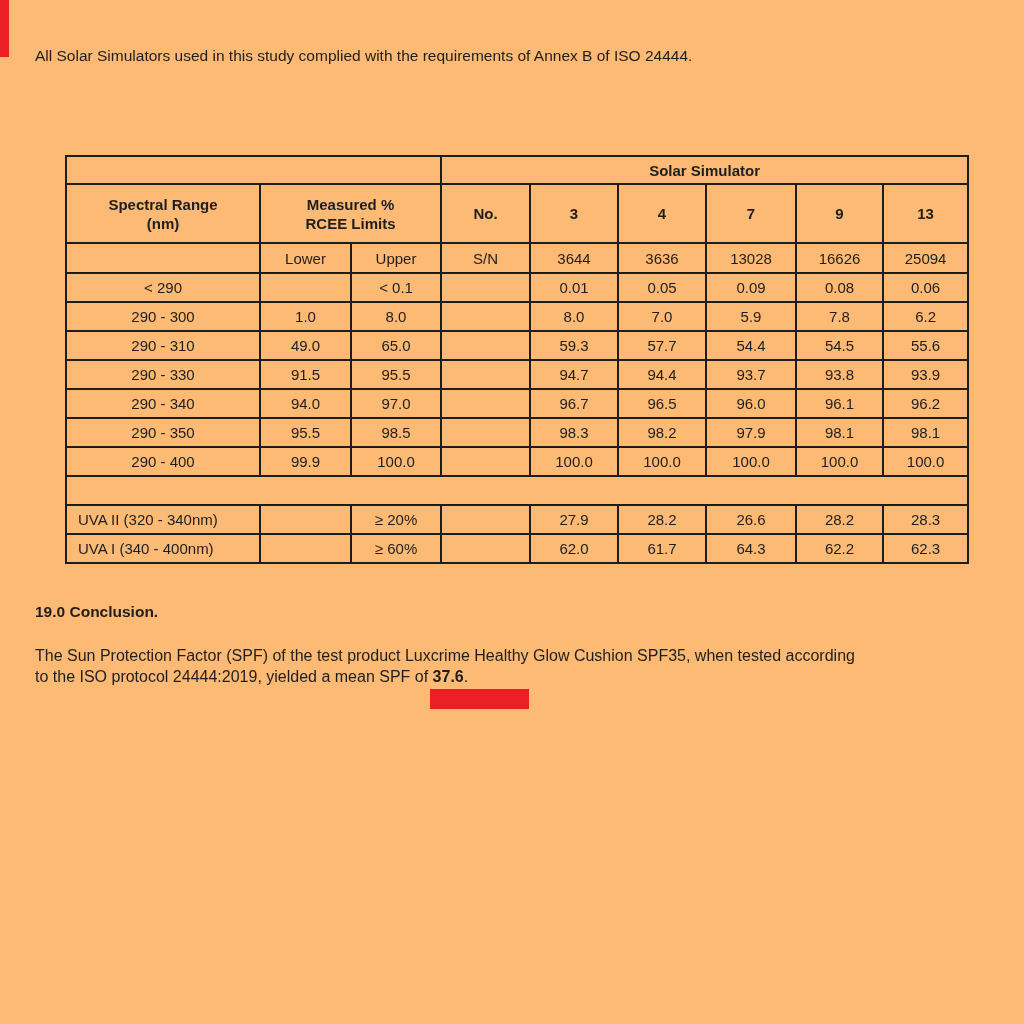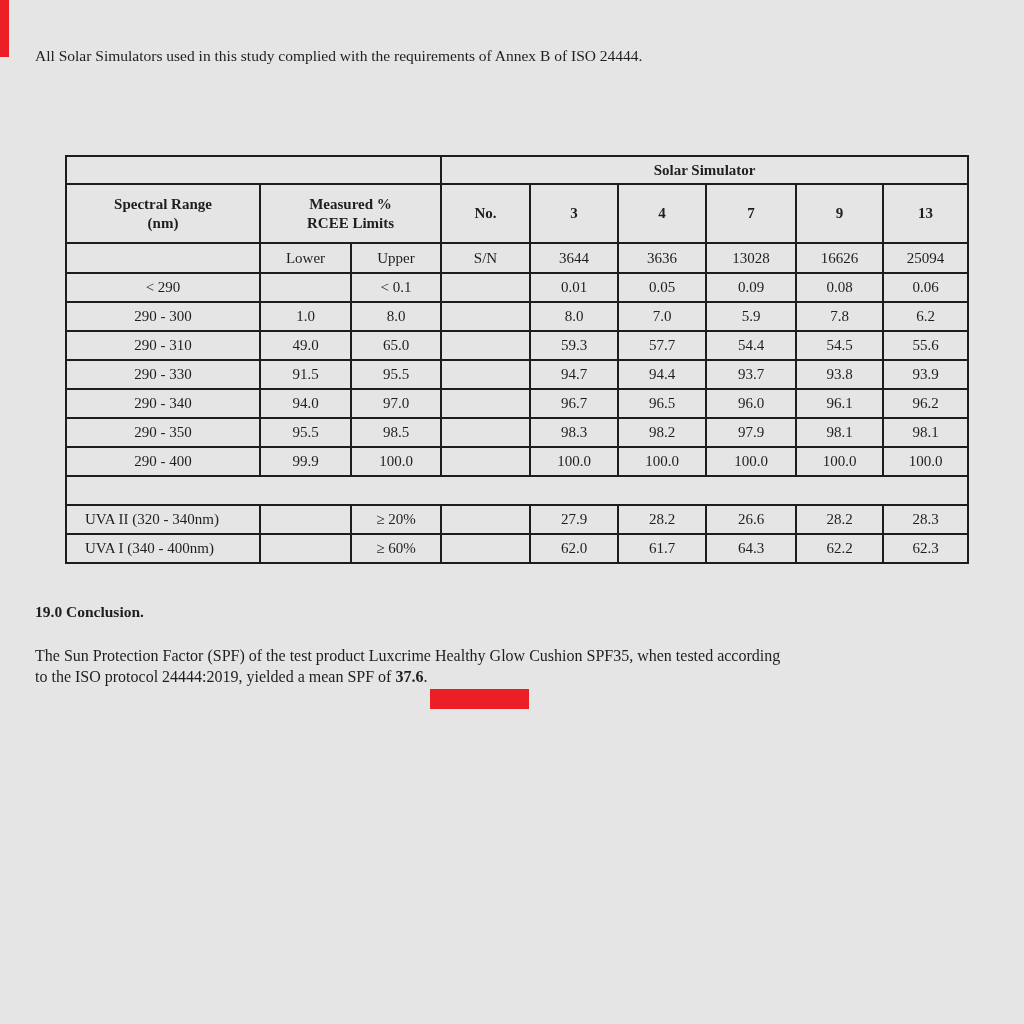--- a/index.html
+++ b/index.html
@@ -1,21 +1,21 @@
 <!DOCTYPE html>
 <html><head>
 <meta charset="utf-8">
 <style>
   html, body { margin: 0; padding: 0; background: #ffffff; }
   #page {
     position: relative;
     width: 1024px;
     height: 1024px;
-    background: #e5e5e5;
-    font-family: Liberation Serif, serif;
+    background: #fdba74;
+    font-family: Liberation Sans, sans-serif;
     color: #1e1e1e;
     overflow: hidden;
   }
   .corner-mark {
     position: absolute;
     left: 0; top: 0;
     width: 9px; height: 57px;
   }
   #intro {
     position: absolute;
@@ -37,21 +37,21 @@
     text-align: center;
     vertical-align: middle;
     padding: 0;
     height: 27px;
     overflow: hidden;
   }
   #rcee-table tr.group-row td { height: 26px; }
   #rcee-table tr.head-row td { height: 57px; font-weight: bold; white-space: pre-line; line-height: 19px; }
   #rcee-table tr.sub-row td { height: 28px; }
   #rcee-table td.bold { font-weight: bold; }
-  #rcee-table td.left { text-align: left; padding-left: 18px; }
+  #rcee-table td.left { text-align: left; padding-left: 11px; }
   #rcee-table td.spacer { height: 27px; }
   #conclusion-heading {
     position: absolute;
     left: 35px; top: 603px;
     font-size: 15.5px;
     font-weight: bold;
   }
   #conclusion-text {
     position: absolute;
     left: 35px; top: 645px;

